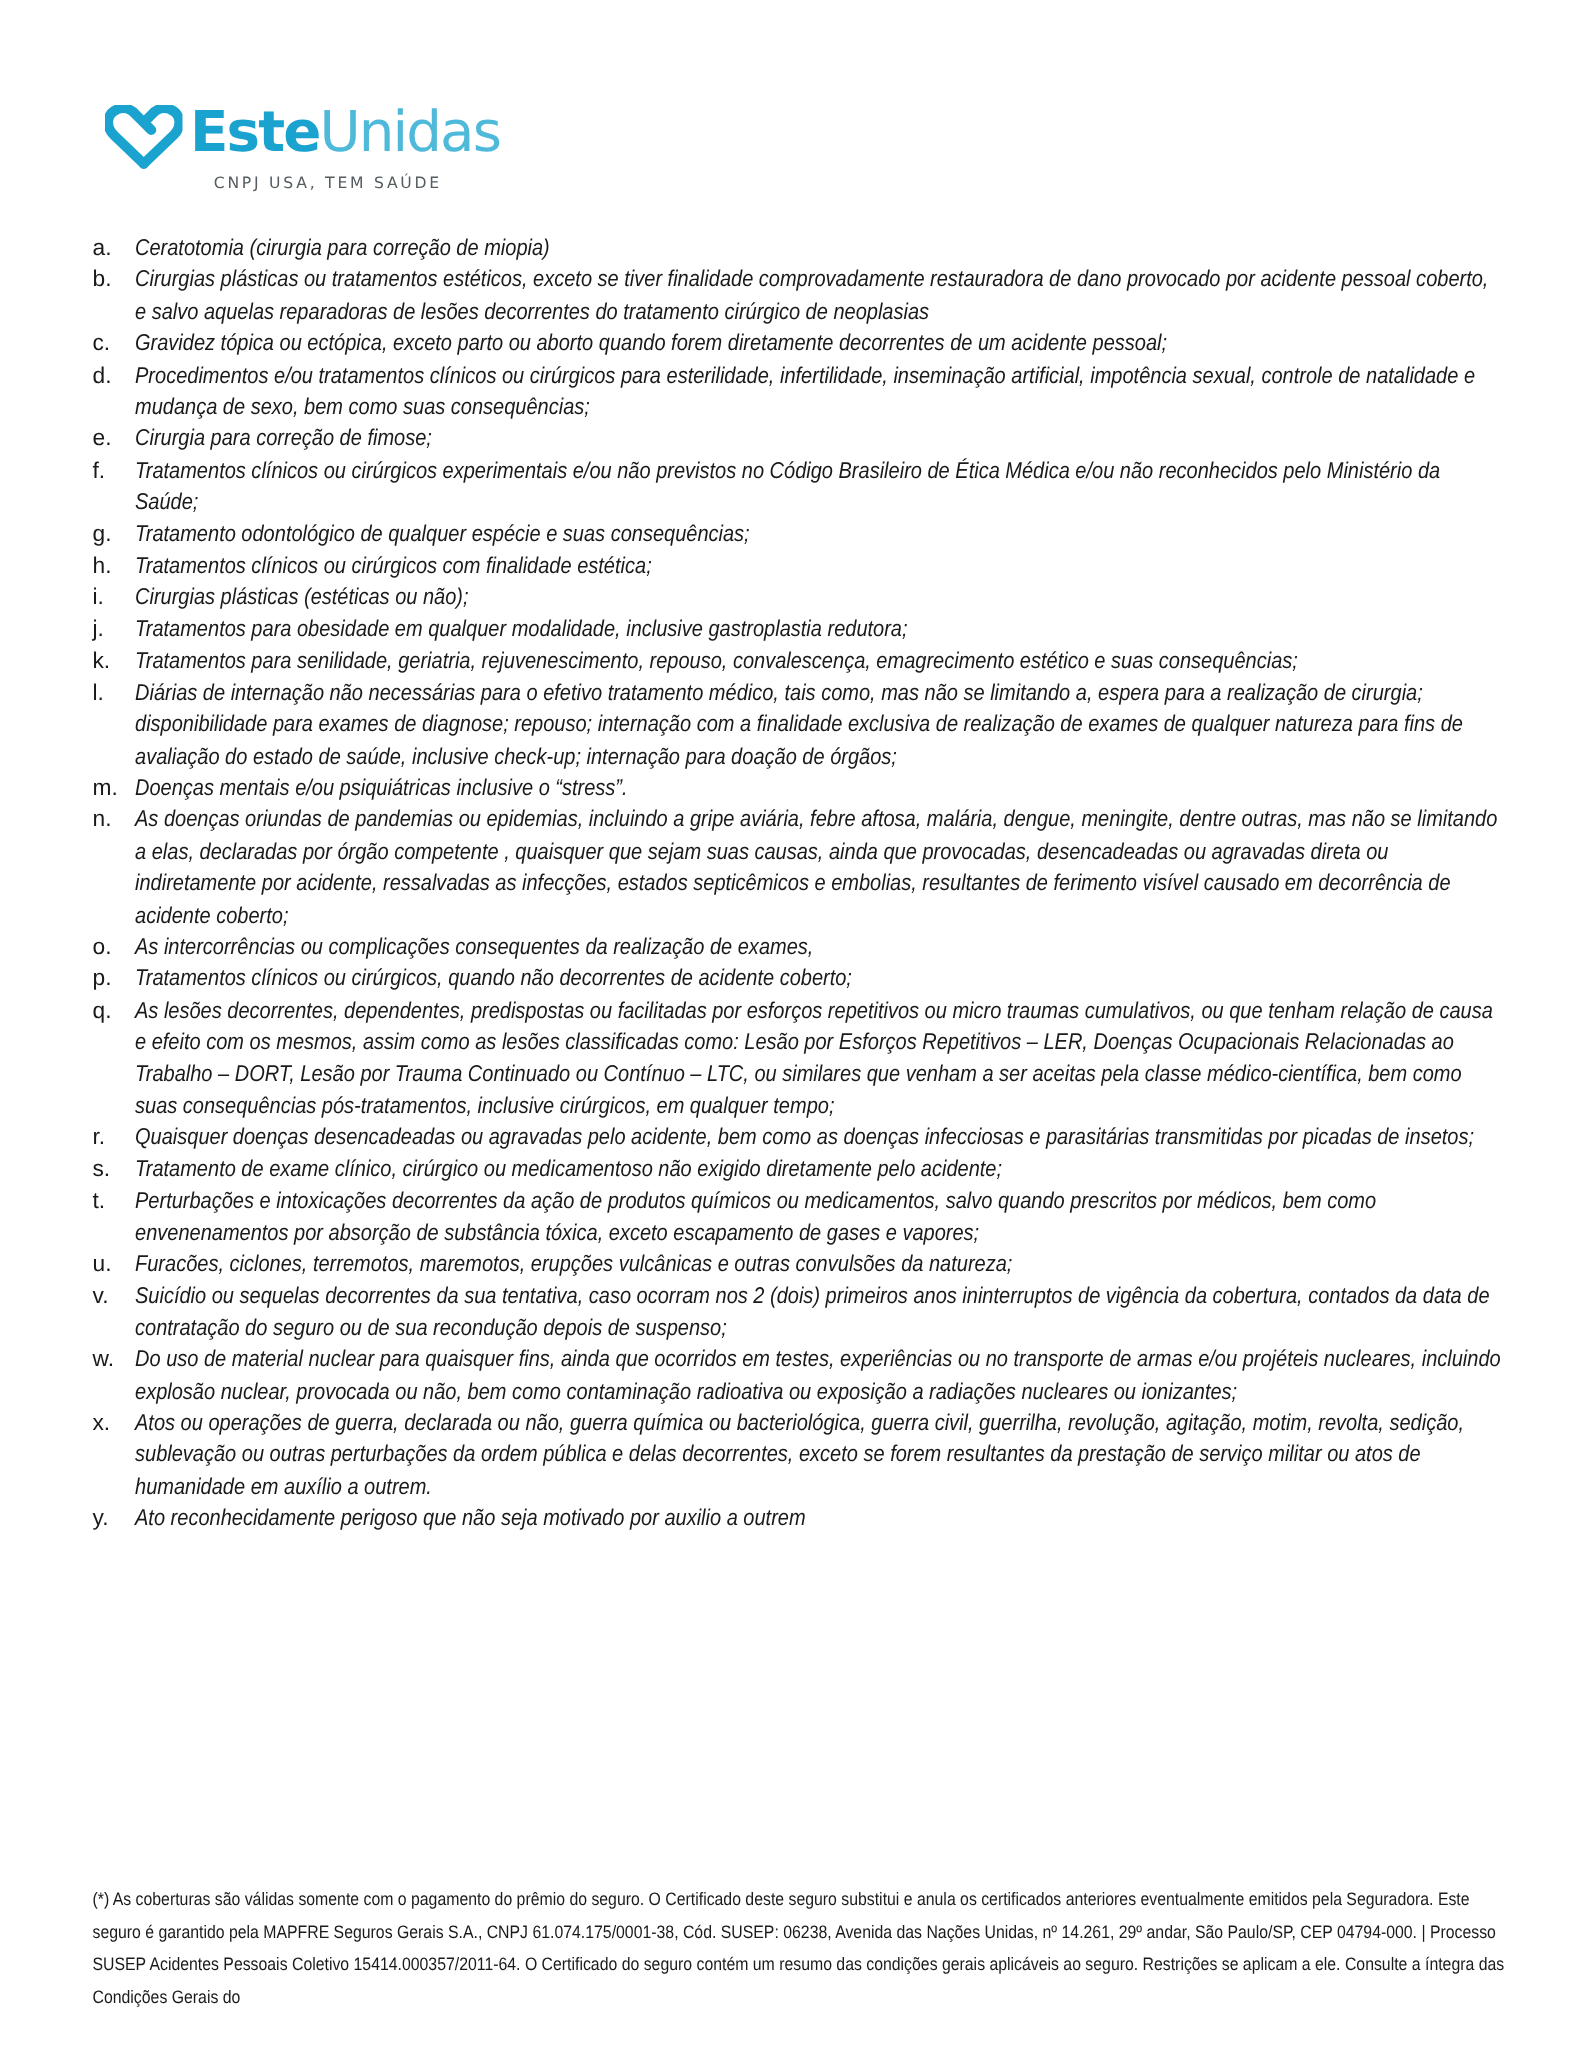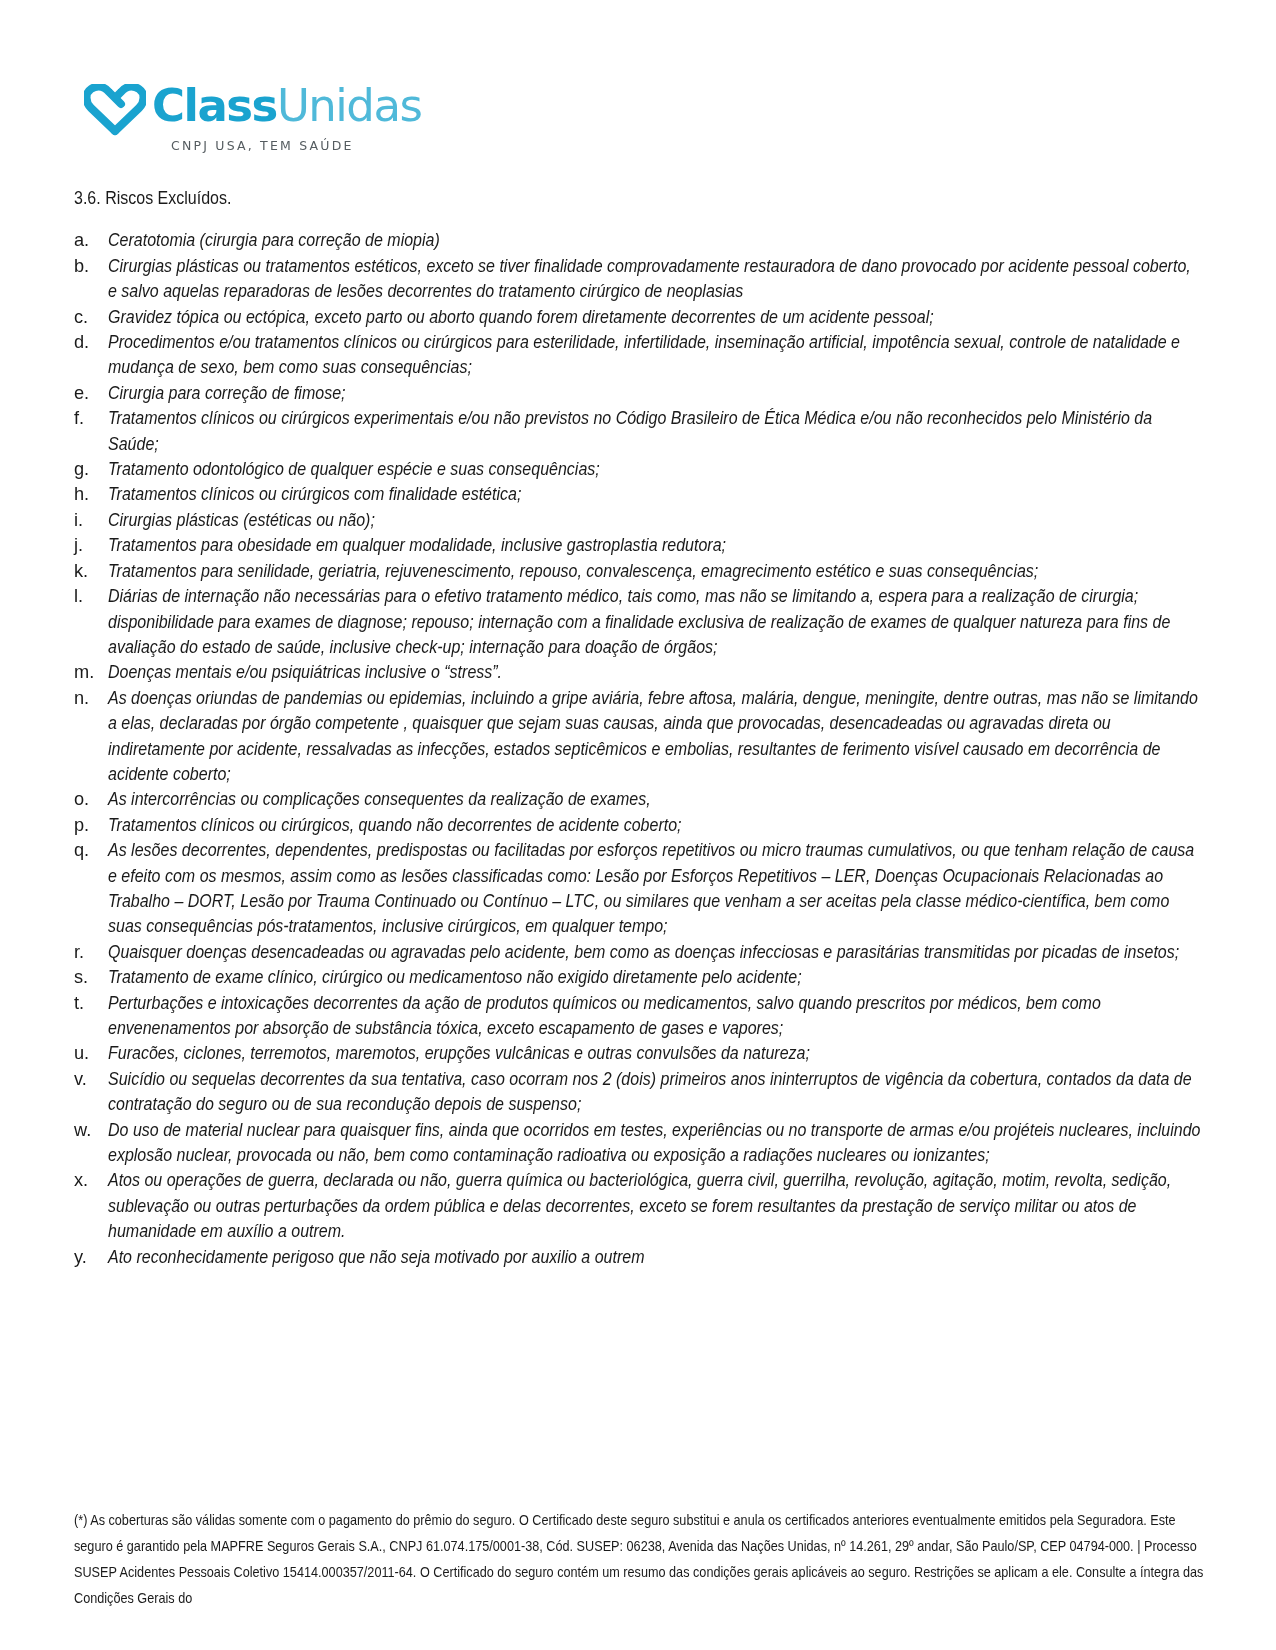--- a/index.html
+++ b/index.html
@@ -114,29 +114,26 @@
   </style>
 </head>
 <body>
 
 <div class="logo">
   <svg class="logo-heart" viewBox="0 0 62 52">
     <path d="M31 47 L7 24 C1 18 1 9 7 5 C13 1 20 2 25 8 L37 20" fill="none" stroke="#1aa3cf" stroke-width="8" stroke-linecap="round" stroke-linejoin="round"></path>
     <path d="M31 47 L55 24 C61 18 61 9 55 5 C49 1 42 2 37 8 L33 12" fill="none" stroke="#1aa3cf" stroke-width="8" stroke-linecap="round" stroke-linejoin="round"></path>
   </svg>
   <div class="logo-wordmark">
-    <span class="vida">Class</span><span class="class">Unidas</span>
+    <span class="vida">Este</span><span class="class">Unidas</span>
   </div>
   <div class="logo-tagline">CNPJ USA, TEM SAÚDE</div>
 </div>
 
 <div class="content">
-  <h2 class="section-title">
-    <span class="txt">3.6. Riscos Excluídos.</span>
-  </h2>
   <ol class="exclusions" id="exclusions">
       <li>
         <span class="marker">a.</span>
         <span class="item-text"><span class="txt">Ceratotomia (cirurgia para correção de miopia)</span></span>
       </li>
       <li>
         <span class="marker">b.</span>
         <span class="item-text"><span class="txt">Cirurgias plásticas ou tratamentos estéticos, exceto se tiver finalidade comprovadamente restauradora de dano provocado por acidente pessoal coberto, e salvo aquelas reparadoras de lesões decorrentes do tratamento cirúrgico de neoplasias</span></span>
       </li>
       <li>

